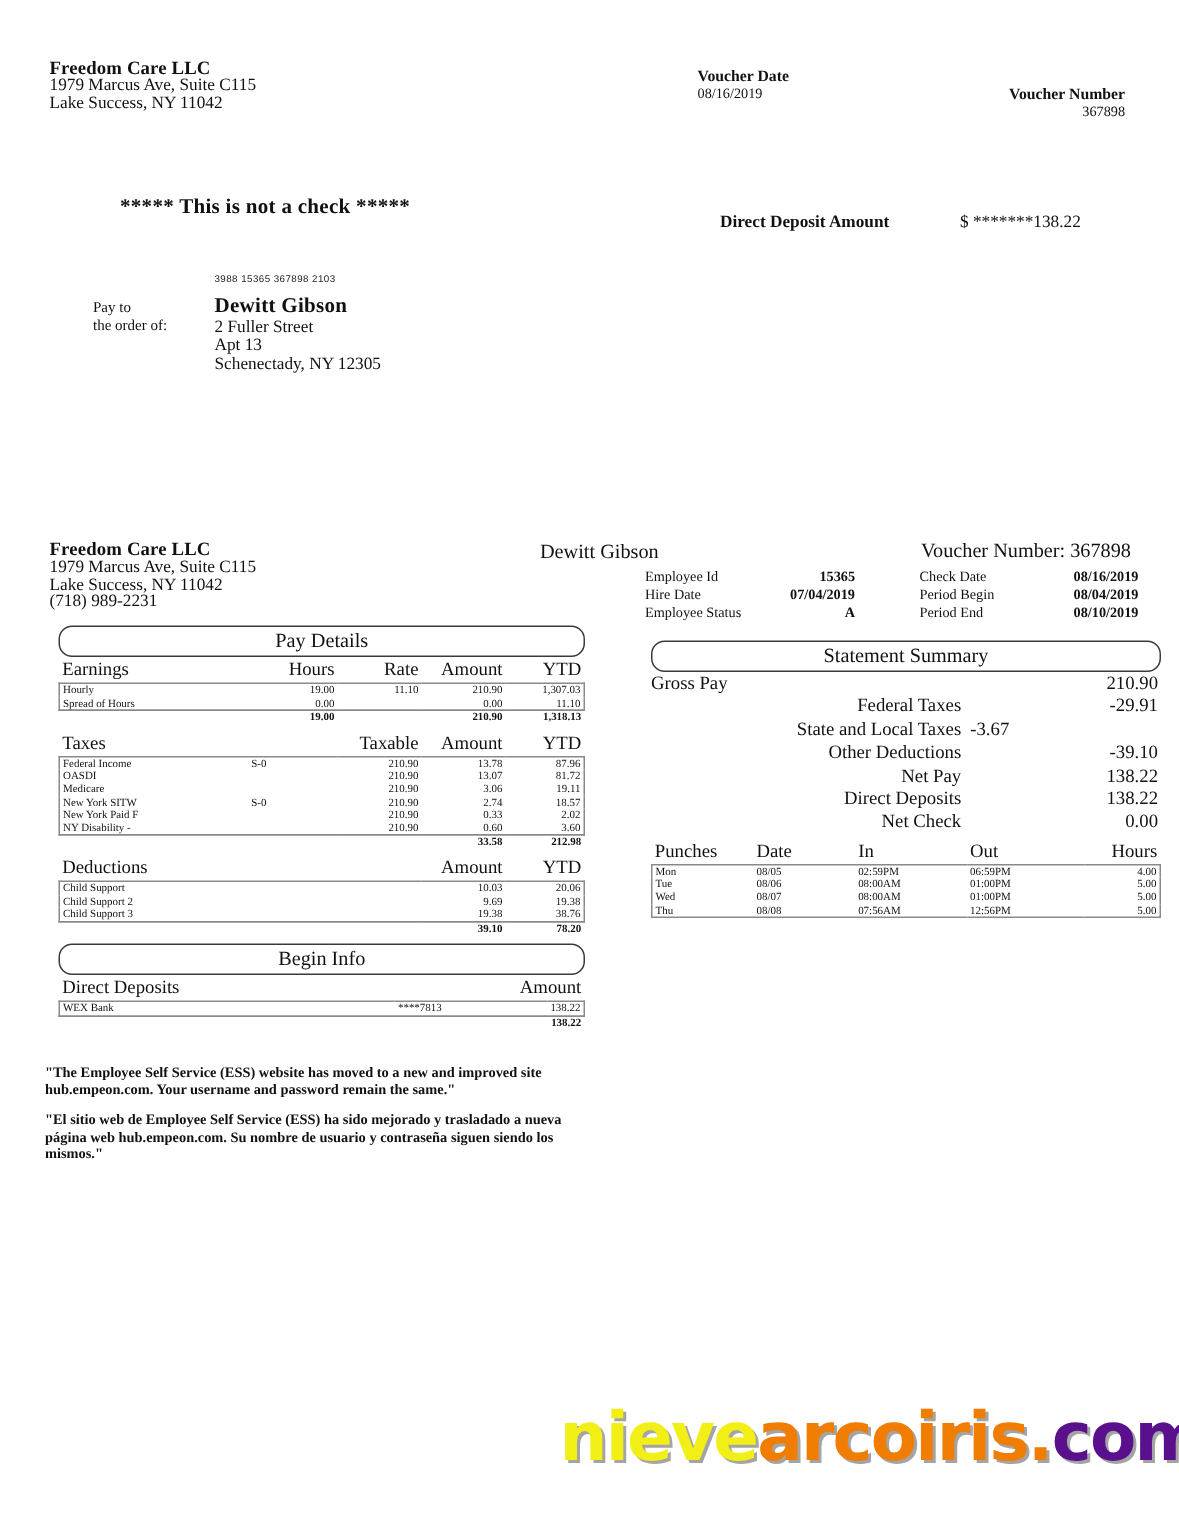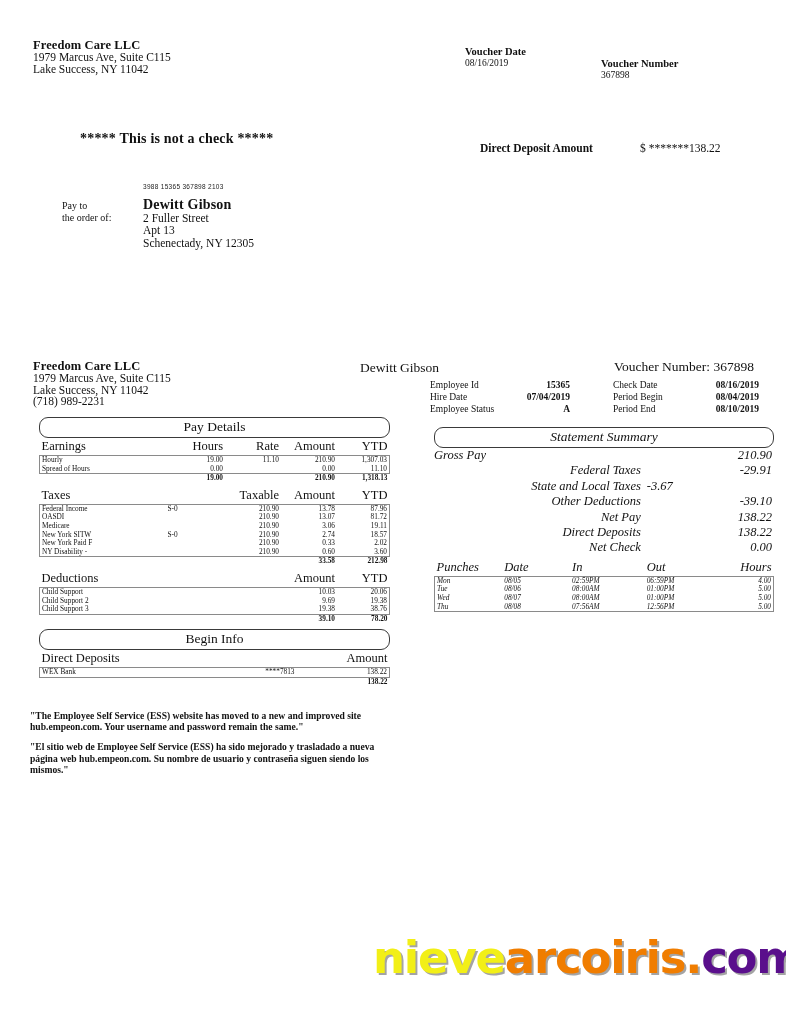--- a/index.html
+++ b/index.html
@@ -24,21 +24,22 @@
   .company-block .cname { font-size: 12.5px; font-weight: bold; letter-spacing: .1px; }
 
   .voucher-date-block {
     position: absolute; left: 465px; top: 46px; width: 135px;
     text-align: left;
   }
   .voucher-date-block .lbl { font-size: 10.5px; font-weight: bold; }
   .voucher-date-block .val { font-size: 9.5px; margin-top: 1px; }
 
   .voucher-num-block {
-    position: absolute; left: 601px; top: 58px; width: 133px;
+    position: absolute; left: 617px; top: 58px; width: 133px;
+    text-align: right;
   }
   .voucher-num-block .lbl { font-size: 10.5px; font-weight: bold; }
   .voucher-num-block .val { font-size: 9.5px; margin-top: 1px; }
 
   .not-a-check {
     position: absolute; left: 80px; top: 131px;
     font-size: 14px; font-weight: bold; letter-spacing: .2px;
   }
 
   .dd-amount-label {
@@ -379,21 +380,21 @@
       <tfoot>
         <tr class="totrow">
           <td class="l"></td>
           <td></td>
           <td>138.22</td>
         </tr>
       </tfoot>
     </table>
   </div>
 
-  <div class="col-right" style="top:427px;font-style:italic;">
+  <div class="col-right" style="top:427px;">
     <div class="pill">Statement Summary</div>
 
     <table class="t">
       <tbody>
         <tr>
           <td style="width:62%;font-size:12.5px;text-align:left;padding:0 4px 0 0;line-height:15.4px">Gross Pay</td>
           <td style="width:38%;font-size:12.5px;text-align:right;line-height:15.4px">210.90</td>
         </tr>
         <tr>
           <td style="font-size:12.5px;text-align:right;padding:0 4px 0 0;line-height:15.4px">Federal Taxes</td>

